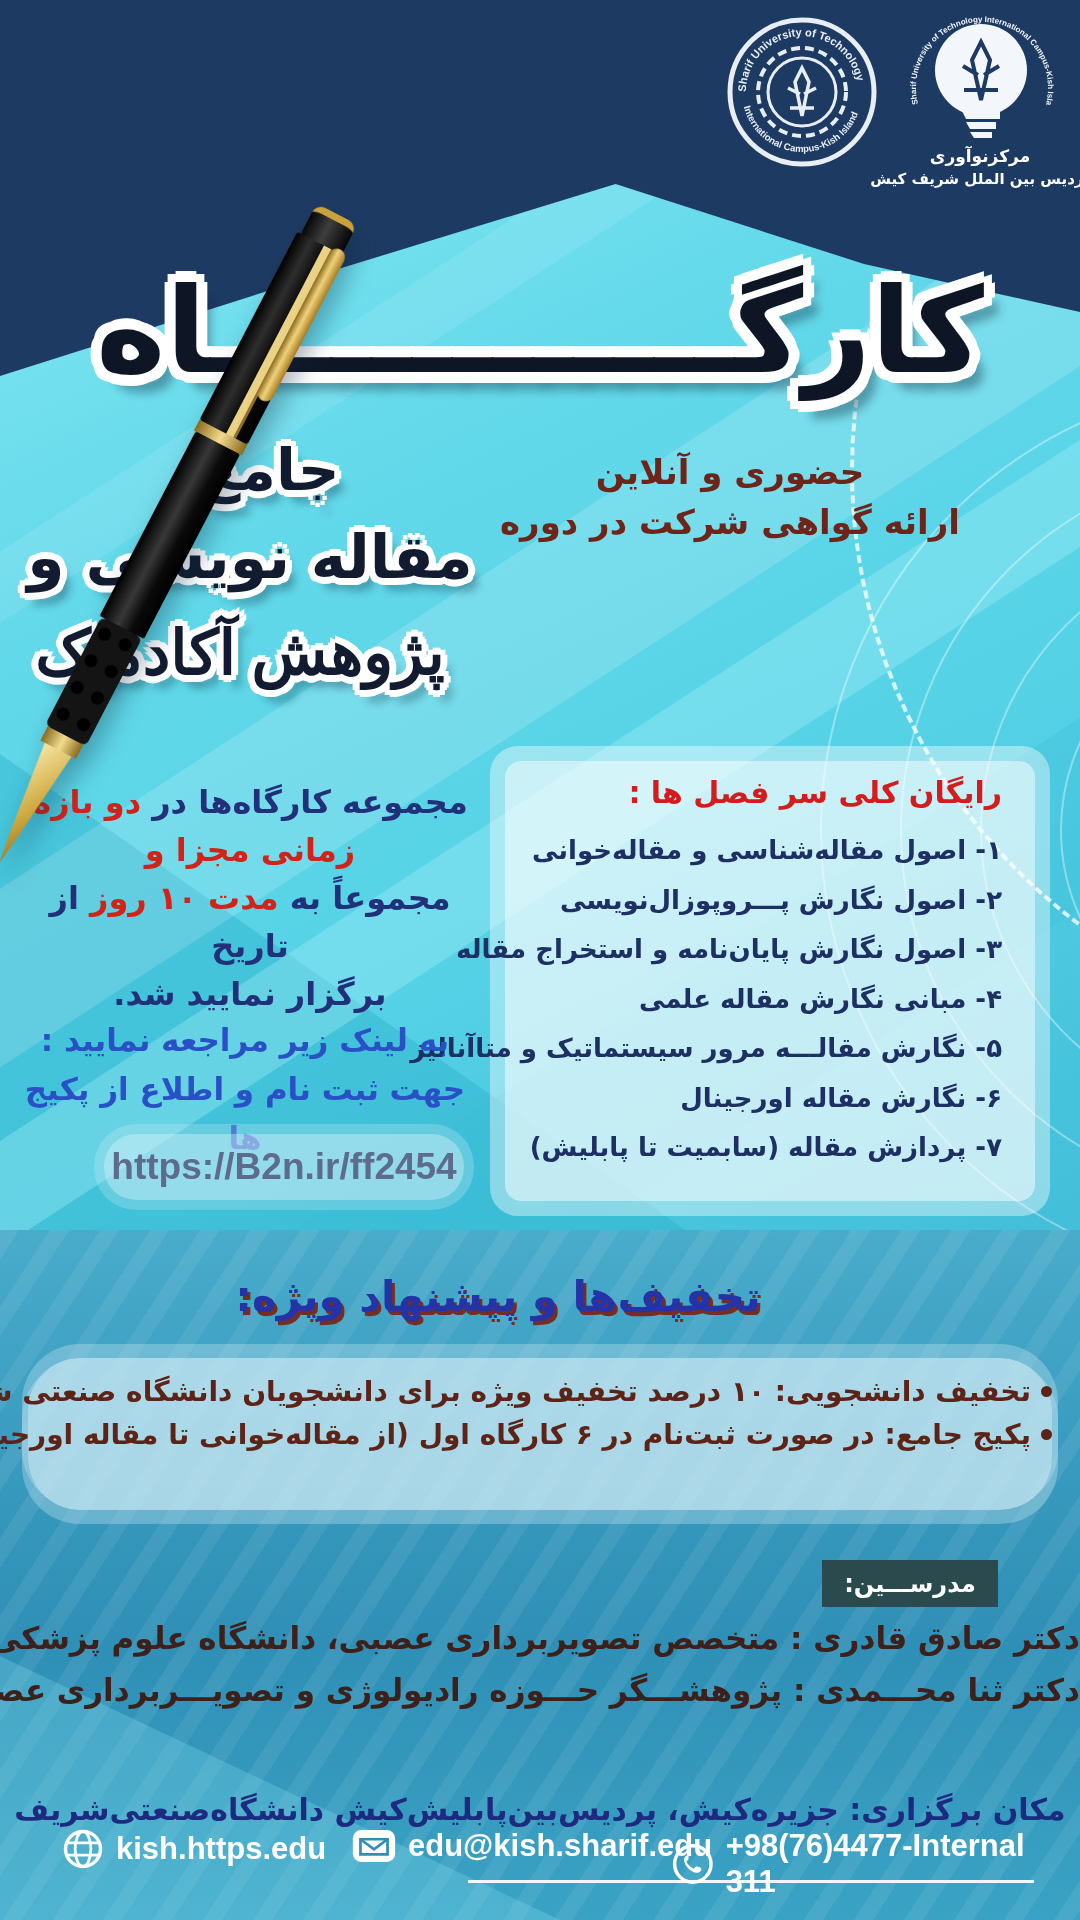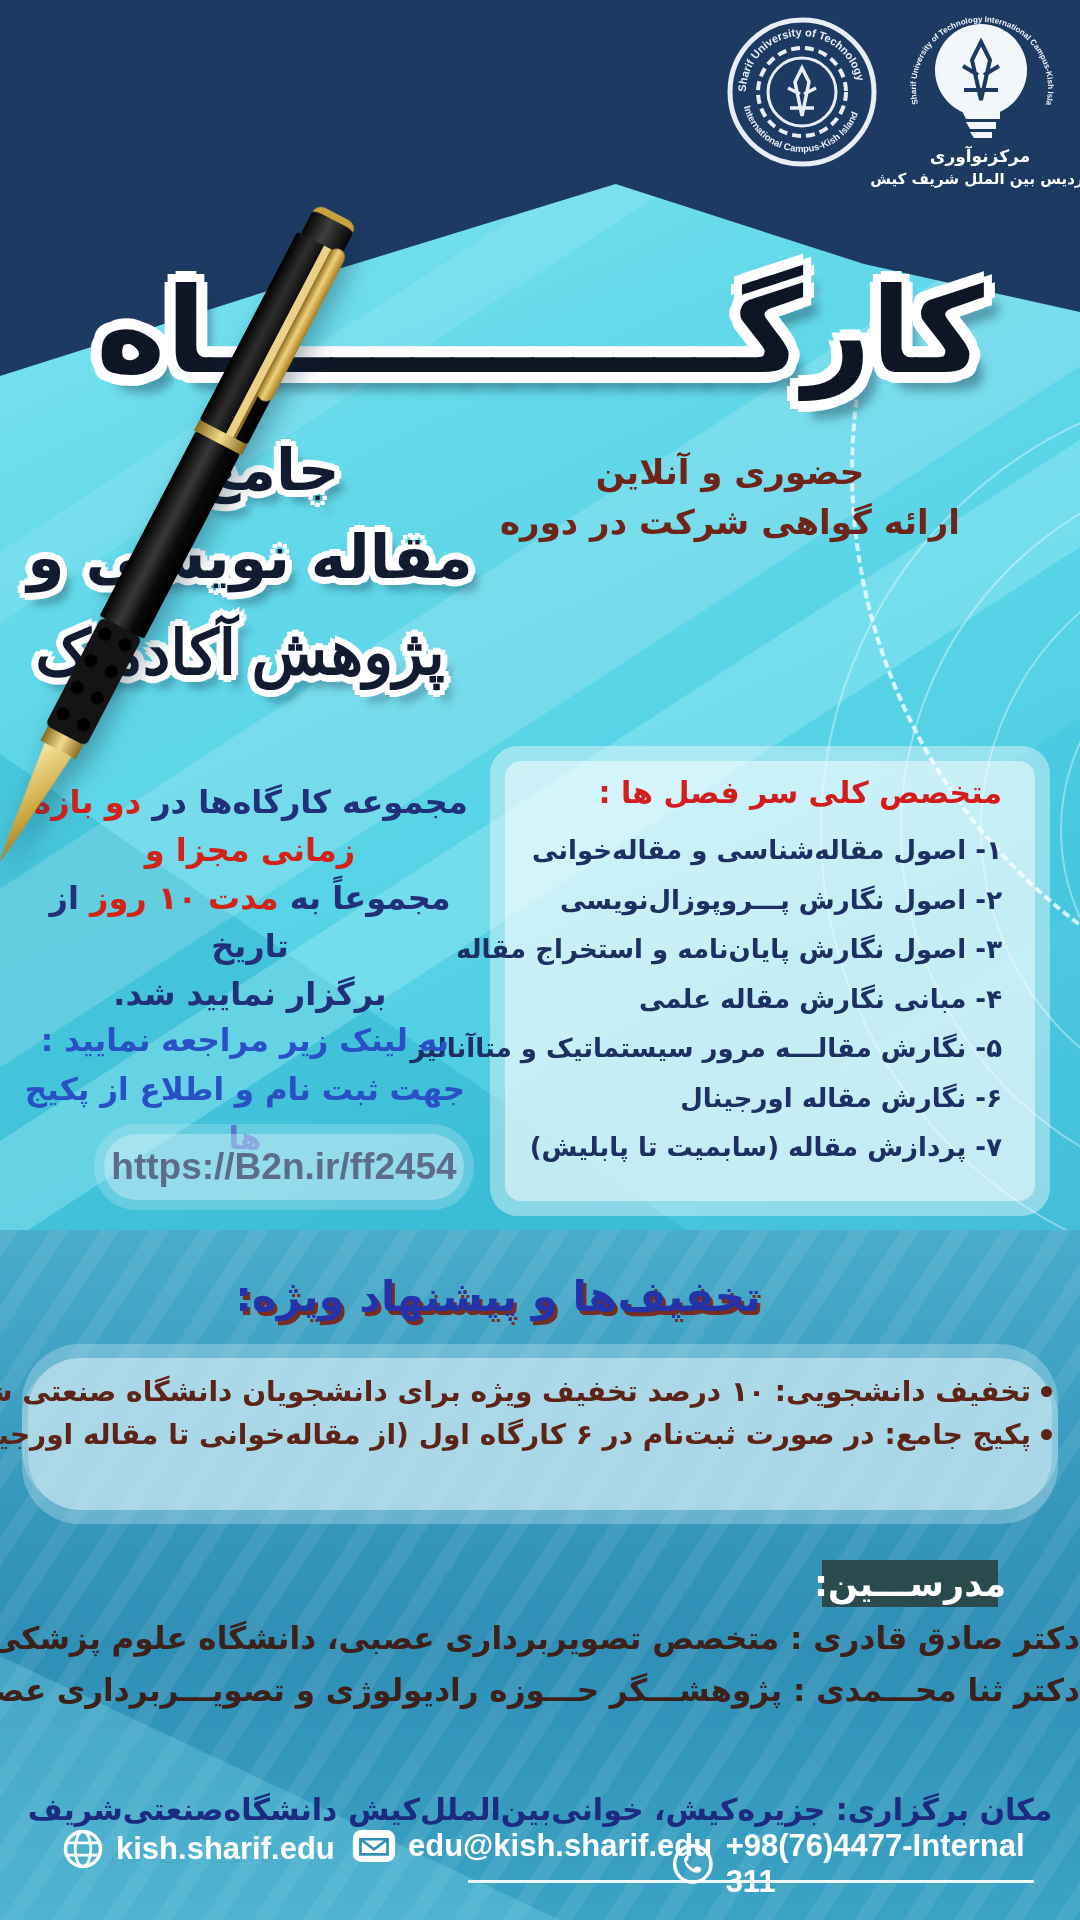--- a/index.html
+++ b/index.html
@@ -113,21 +113,21 @@
     background:rgba(198,230,241,.80); border-radius:52px;
     box-shadow:0 -8px 0 6px rgba(198,230,241,.35), 0 8px 0 6px rgba(198,230,241,.35);
     padding-top:12px; }
   .bullet-line{ direction:rtl; text-align:center; font-size:28px; font-weight:bold;
     color:#5e2317; line-height:43px; white-space:nowrap; }
   .dot{ display:inline-block; width:11px; height:11px; border-radius:50%; background:#5e2317;
     vertical-align:middle; margin:0 0 4px 10px; }
 
   
   .inst-label{ left:822px; top:1560px; width:176px; height:47px; z-index:4;
-    background:#2a4a4e; color:#fff; font-size:35px; font-weight:bold;
+    background:#2a4a4e; color:#fff; font-size:24px; font-weight:bold;
     display:flex; align-items:center; justify-content:center; direction:rtl; }
   .inst-line{ left:0; width:1080px; z-index:4; text-align:center; direction:rtl;
     font-size:31px; font-weight:bold; color:#3d2019; white-space:nowrap; }
   .inst1{ top:1620px; }
   .inst2{ top:1672px; }
 
   
   .location{ left:0; width:1080px; top:1792px; z-index:4; text-align:center; direction:rtl;
     font-size:30px; font-weight:bold; color:#1c2b80; white-space:nowrap; }
   .contact-row{ left:0; width:1080px; top:1828px; height:48px; z-index:4; direction:ltr; }
@@ -227,21 +227,21 @@
     <div>به لینک زیر مراجعه نمایید :</div>
     <div>جهت ثبت نام و اطلاع از پکیج ها</div>
   </div>
   <div class="link-pill abs">
     <span>https://B2n.ir/ff2454</span>
   </div>
 
   <div class="topics-box abs">
     <div class="topics-inner"></div>
     <div class="topics-content">
-      <div class="topics-heading">متخصص کلی سر فصل ها :</div>
+      <div class="topics-heading">رایگان کلی سر فصل ها :</div>
       <ul class="topics-list">
         <li>۱- اصول مقاله‌شناسی و مقاله‌خوانی</li>
         <li>۲- اصول نگارش پـــروپوزال‌نویسی</li>
         <li>۳- اصول نگارش پایان‌نامه و استخراج مقاله</li>
         <li>۴- مبانی نگارش مقاله علمی</li>
         <li>۵- نگارش مقالـــه مرور سیستماتیک و متاآنالیز</li>
         <li>۶- نگارش مقاله اورجینال</li>
         <li>۷- پردازش مقاله (سابمیت تا پابلیش)</li>
       </ul>
     </div>
@@ -250,30 +250,30 @@
   <div class="offers-heading abs rtl">تخفیف‌ها و پیشنهاد ویژه:</div>
   <div class="cloud abs">
     <div class="bullet-line"><span class="dot"></span><span>تخفیف دانشجویی: ۱۰ درصد تخفیف ویژه برای دانشجویان دانشگاه صنعتی شریف</span></div>
     <div class="bullet-line"><span class="dot"></span><span>پکیج جامع: در صورت ثبت‌نام در ۶ کارگاه اول (از مقاله‌خوانی تا مقاله اورجینال)</span></div>
   </div>
 
   <div class="inst-label abs">مدرســـین:</div>
   <div class="inst-line inst1 abs">دکتر صادق قادری : متخصص تصویربرداری عصبی، دانشگاه علوم پزشکی تهران</div>
   <div class="inst-line inst2 abs">دکتر ثنا محـــمدی : پژوهشـــگر حـــوزه رادیولوژی و تصویـــربرداری عصـــبی</div>
 
-  <div class="location abs">مکان برگزاری: جزیره‌کیش، خوانی‌بین‌الملل‌کیش دانشگاه‌صنعتی‌شریف</div>
+  <div class="location abs">مکان برگزاری: جزیره‌کیش، پردیس‌بین‌پابلیش‌کیش دانشگاه‌صنعتی‌شریف</div>
 
   <div class="contact-row abs">
     <div class="contact-item ci-web">
       <svg class="icon" width="42" height="42" viewBox="0 0 24 24">
         <circle cx="12" cy="12" r="10" fill="none" stroke="#fff" stroke-width="2"></circle>
         <ellipse cx="12" cy="12" rx="4.5" ry="10" fill="none" stroke="#fff" stroke-width="1.6"></ellipse>
         <path d="M2.5 8.5 h19 M2.5 15.5 h19" stroke="#fff" stroke-width="1.6" fill="none"></path>
       </svg>
-      <span class="txt">kish.sharif.edu</span>
+      <span class="txt">kish.https.edu</span>
     </div>
     <div class="contact-item ci-mail">
       <svg class="icon" width="44" height="36" viewBox="0 0 26 20">
         <rect x="0.5" y="0.5" width="25" height="19" rx="5" fill="#fff"></rect>
         <path d="M5 6 h16 v9 h-16 z" fill="none" stroke="#2f8fb6" stroke-width="1.6"></path>
         <path d="M5 6 l8 6 8-6" fill="none" stroke="#2f8fb6" stroke-width="1.6"></path>
       </svg>
       <span class="txt">edu@kish.sharif.edu</span>
     </div>
     <div class="contact-item ci-phone">

